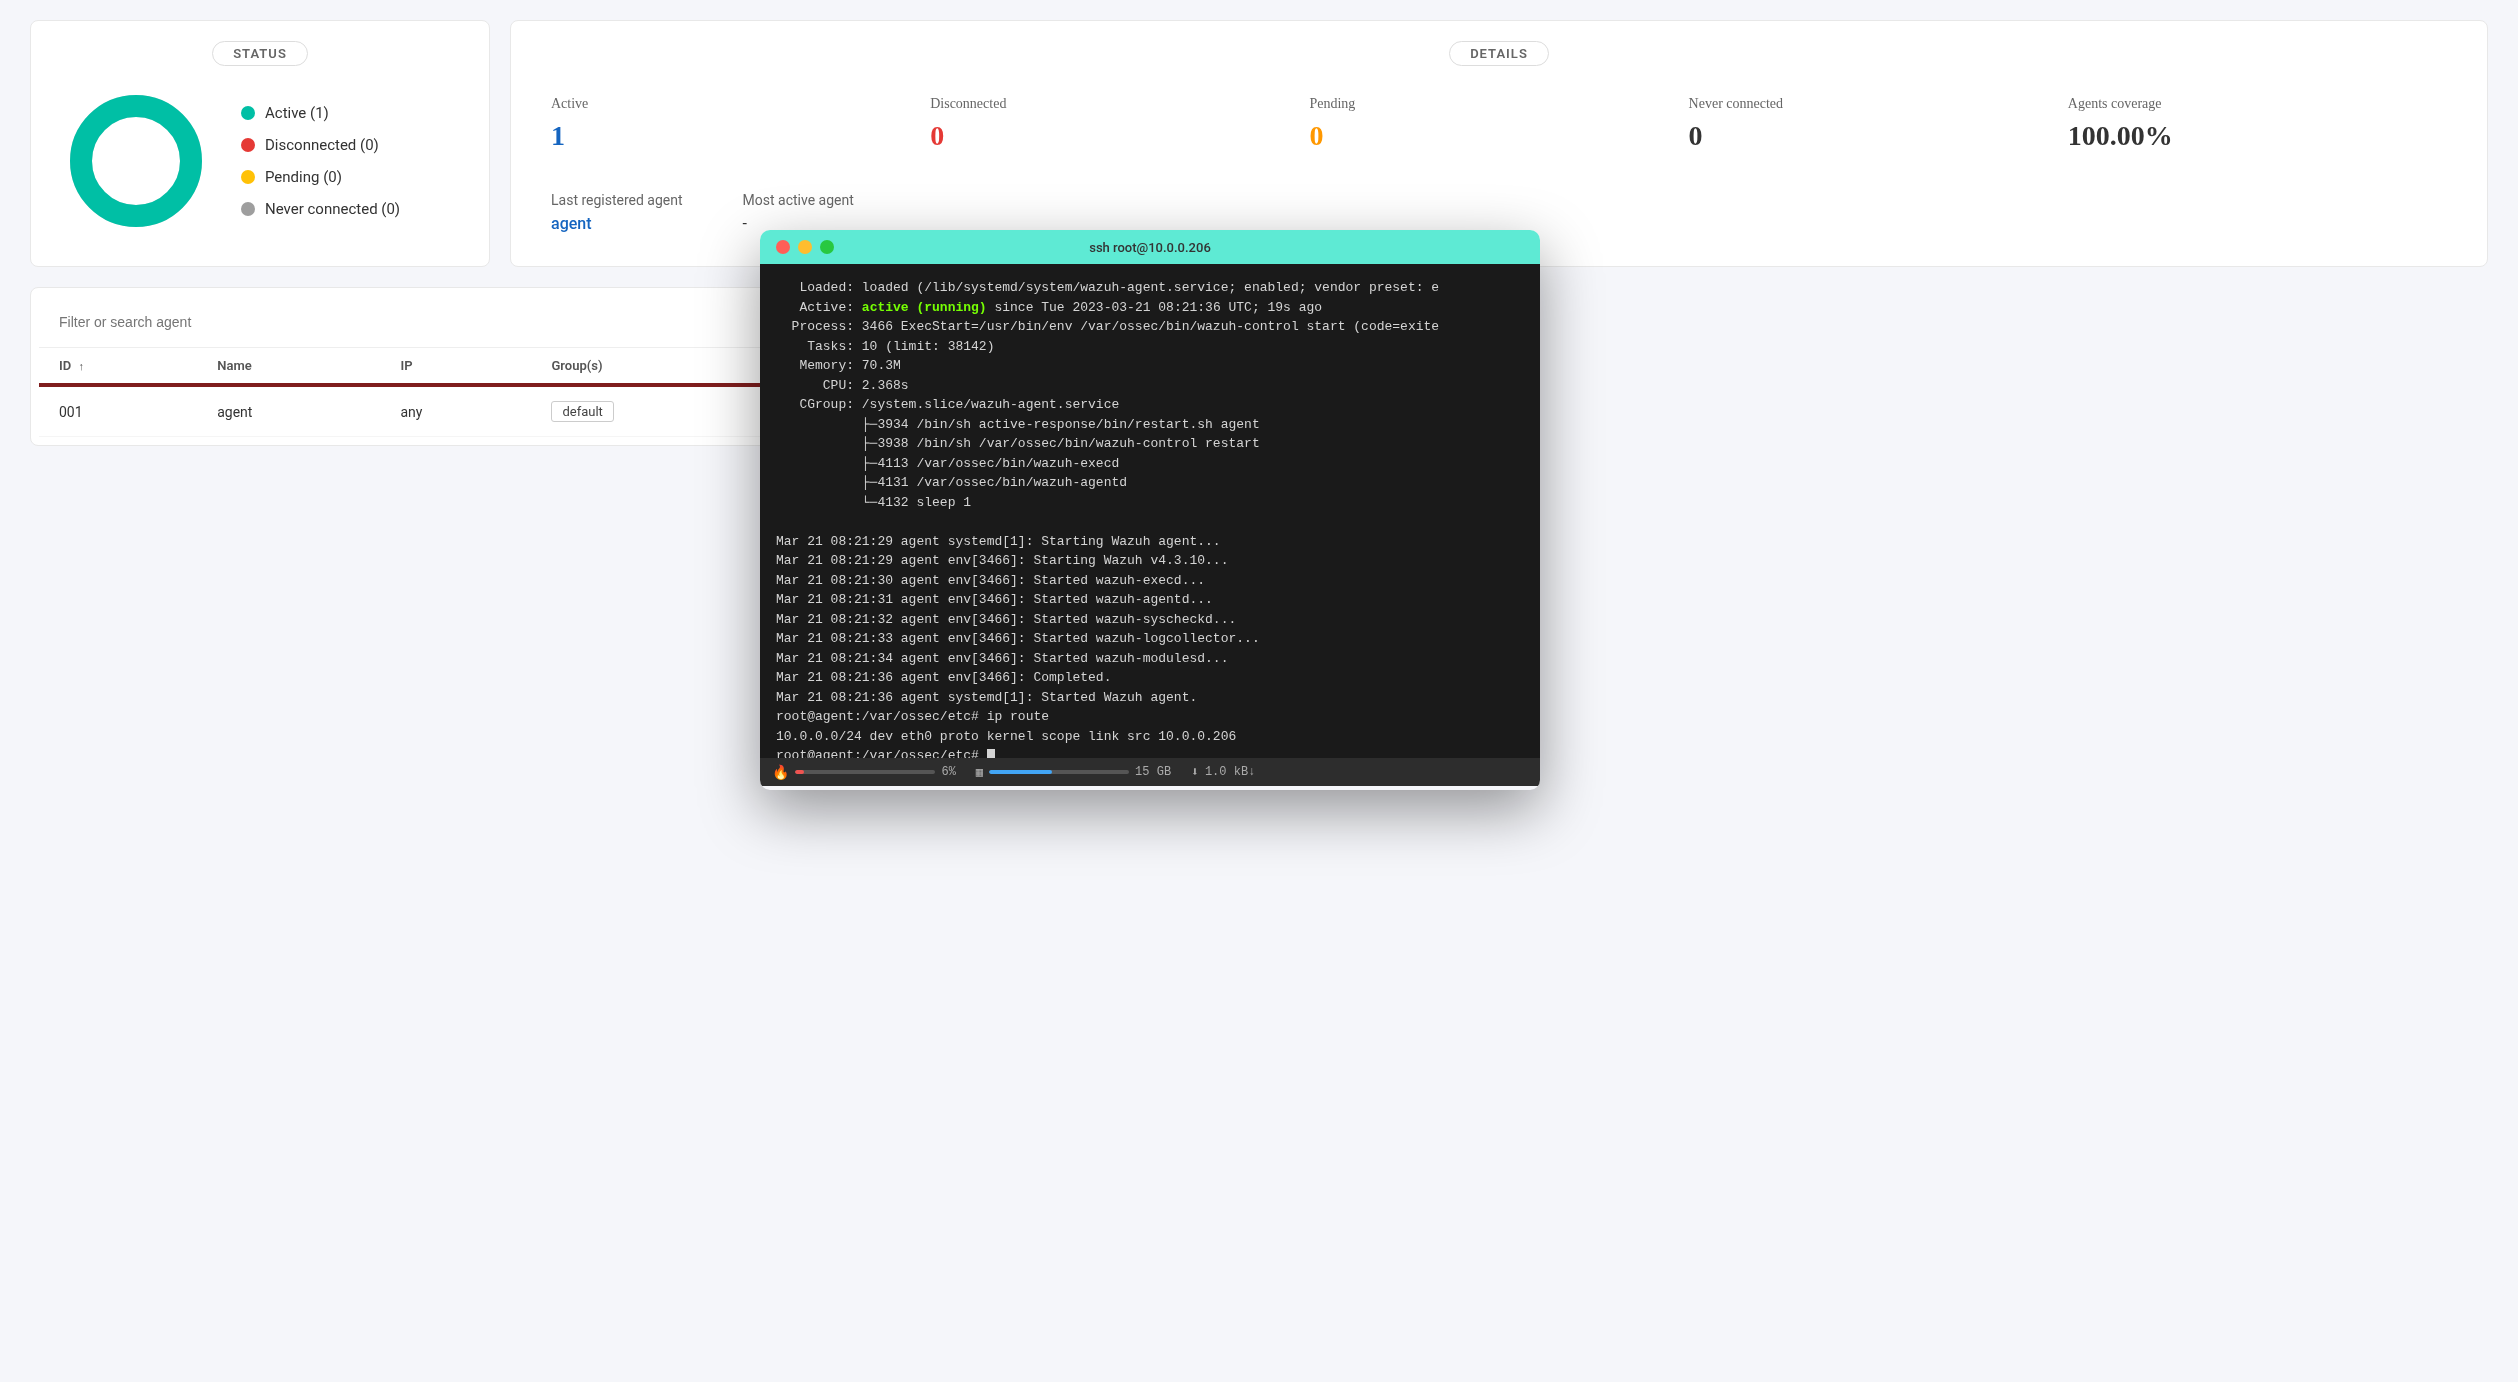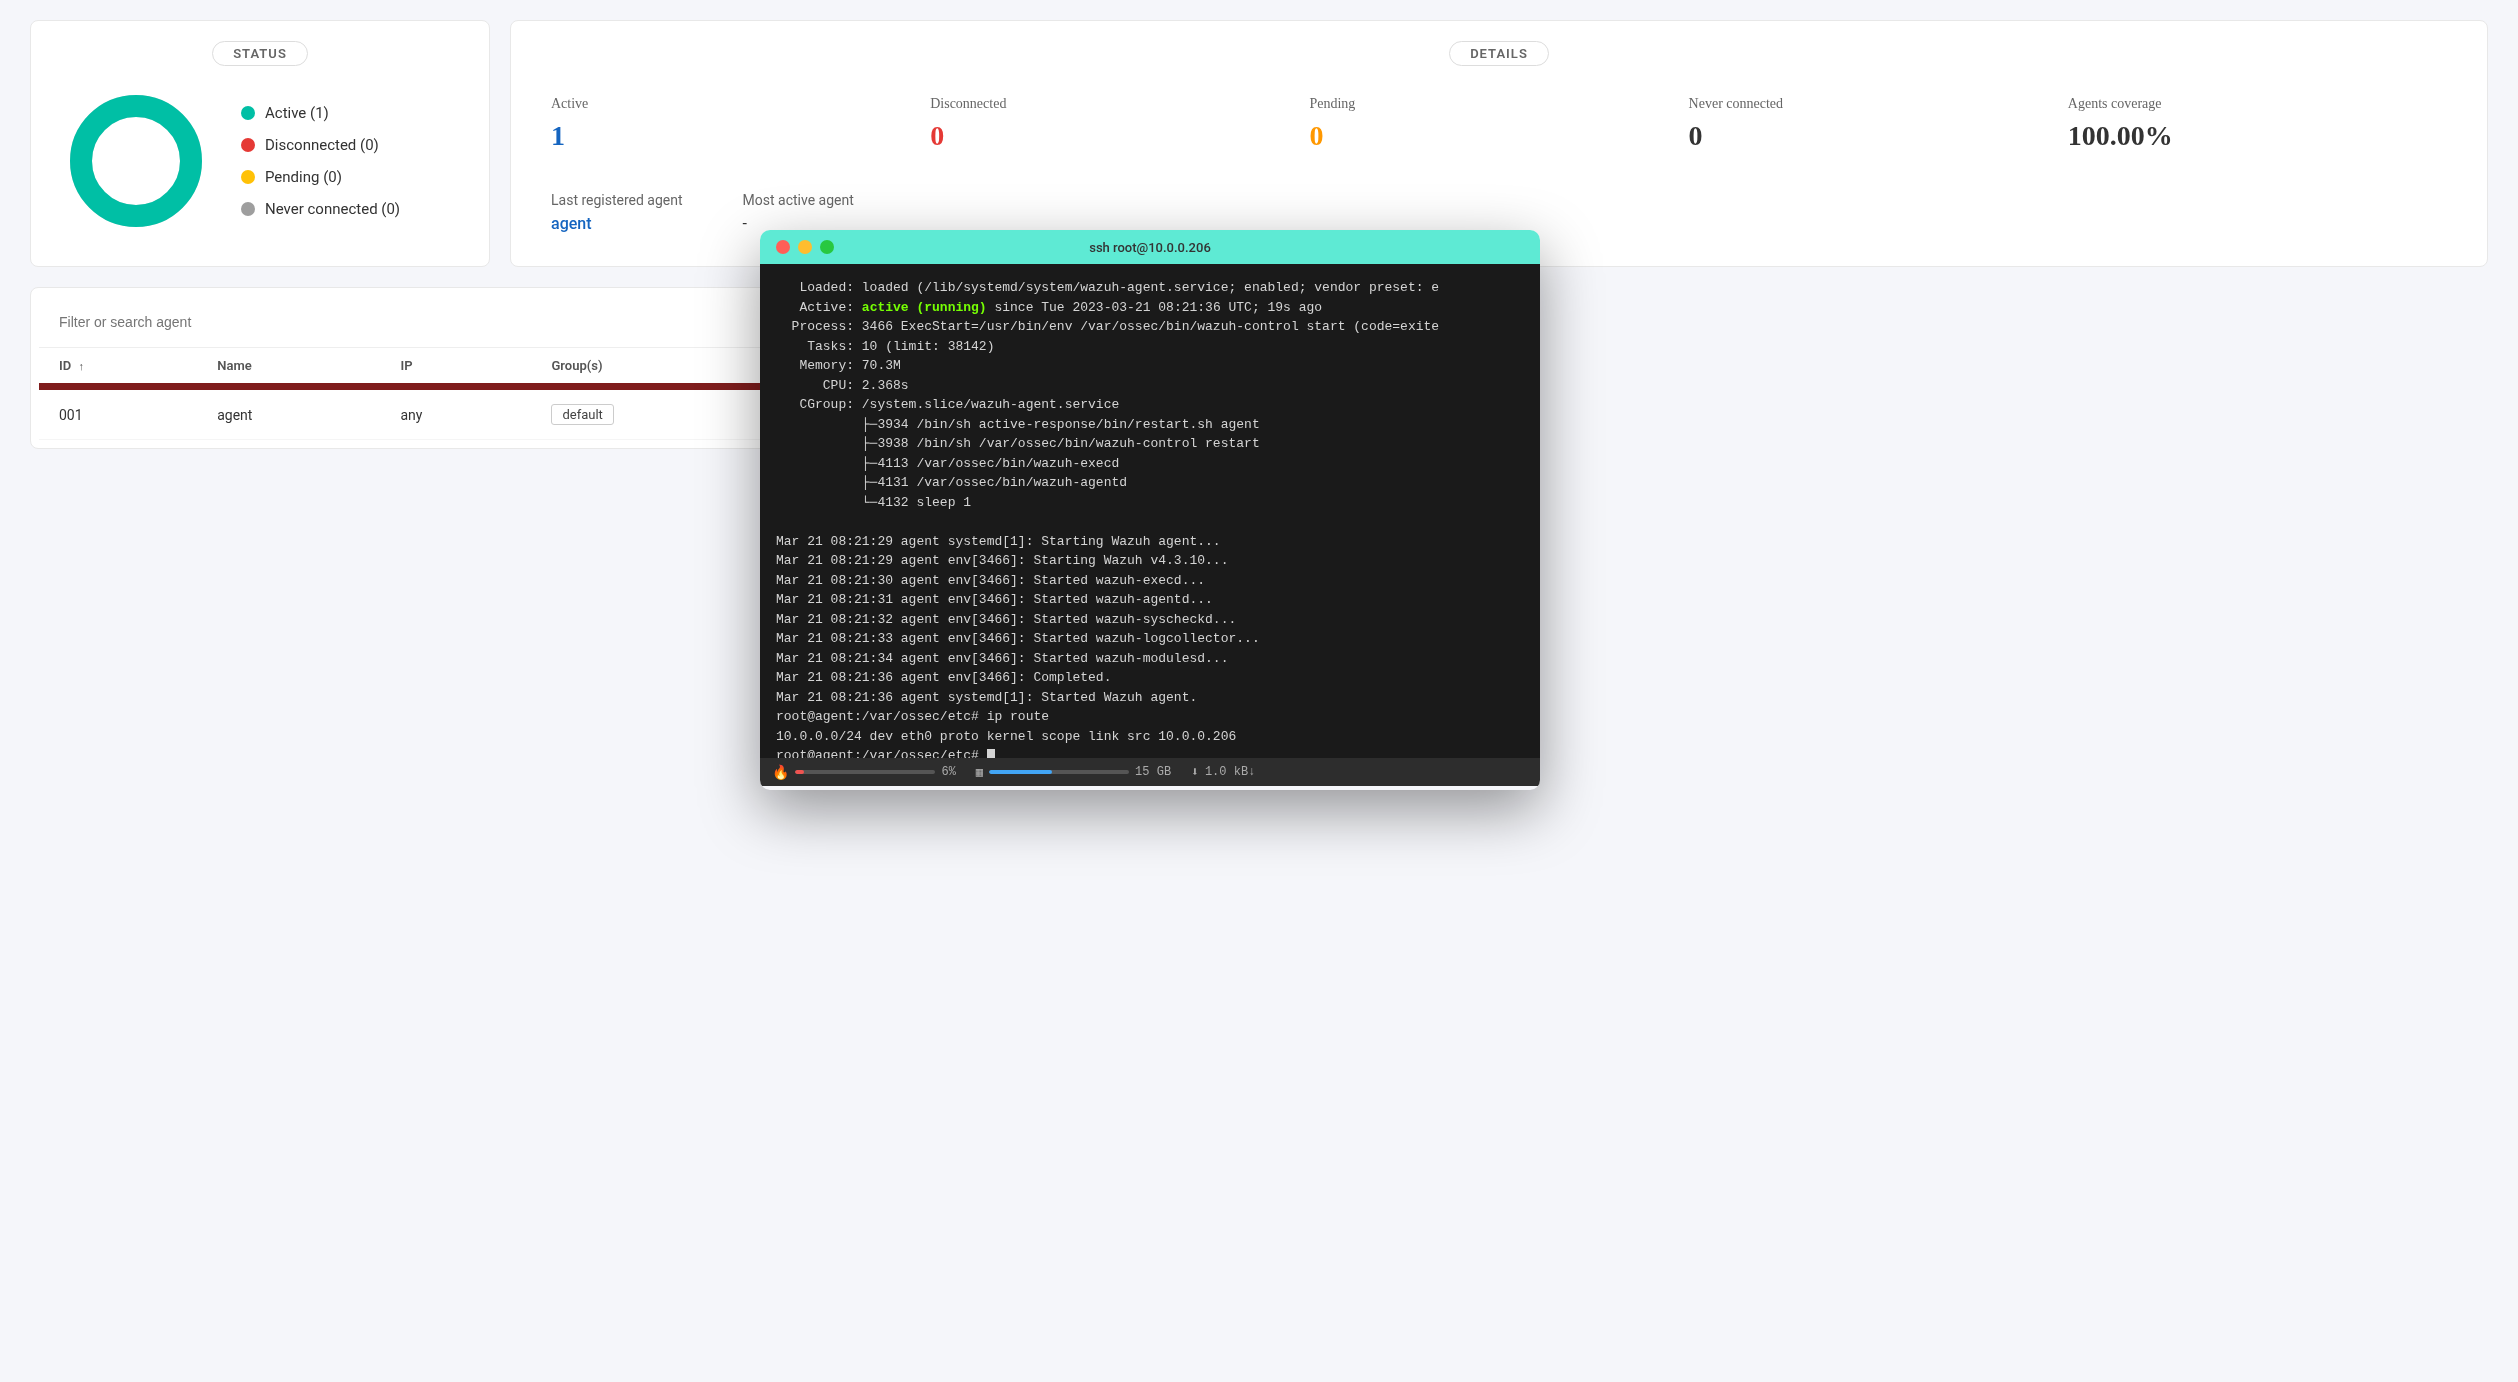--- a/index.html
+++ b/index.html
@@ -191,21 +191,21 @@
       width: 100%;
       border-collapse: collapse;
     }
 
     .agents-table th {
       text-align: left;
       padding: 10px 20px;
       font-size: 13px;
       color: #555;
       font-weight: 600;
-      border-bottom: 7px solid #7f1d1d;
+      border-bottom: 4px solid #7f1d1d;
     }
 
     .agents-table td {
       padding: 14px 20px;
       font-size: 14px;
       color: #333;
       border-bottom: 1px solid #f5f5f5;
     }
 
     .group-badge {

